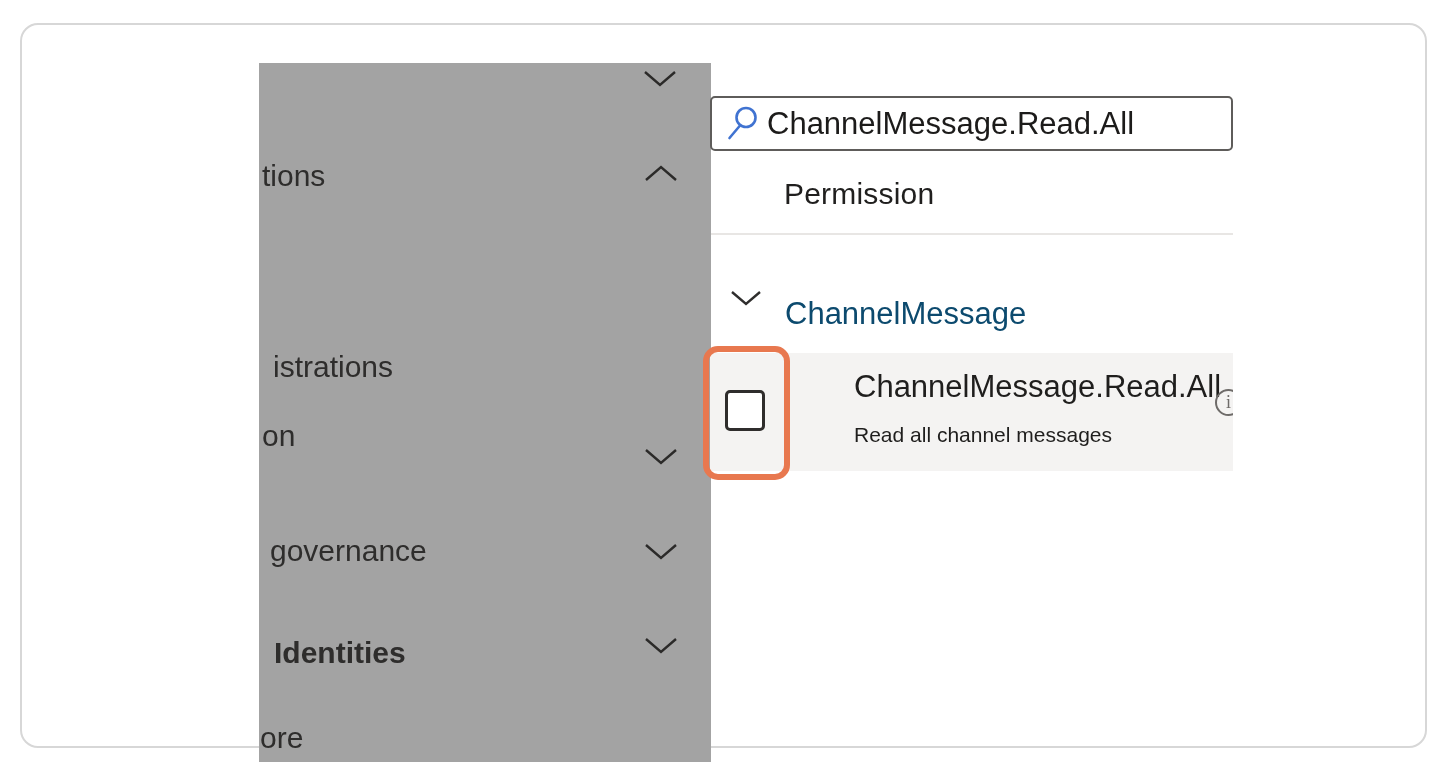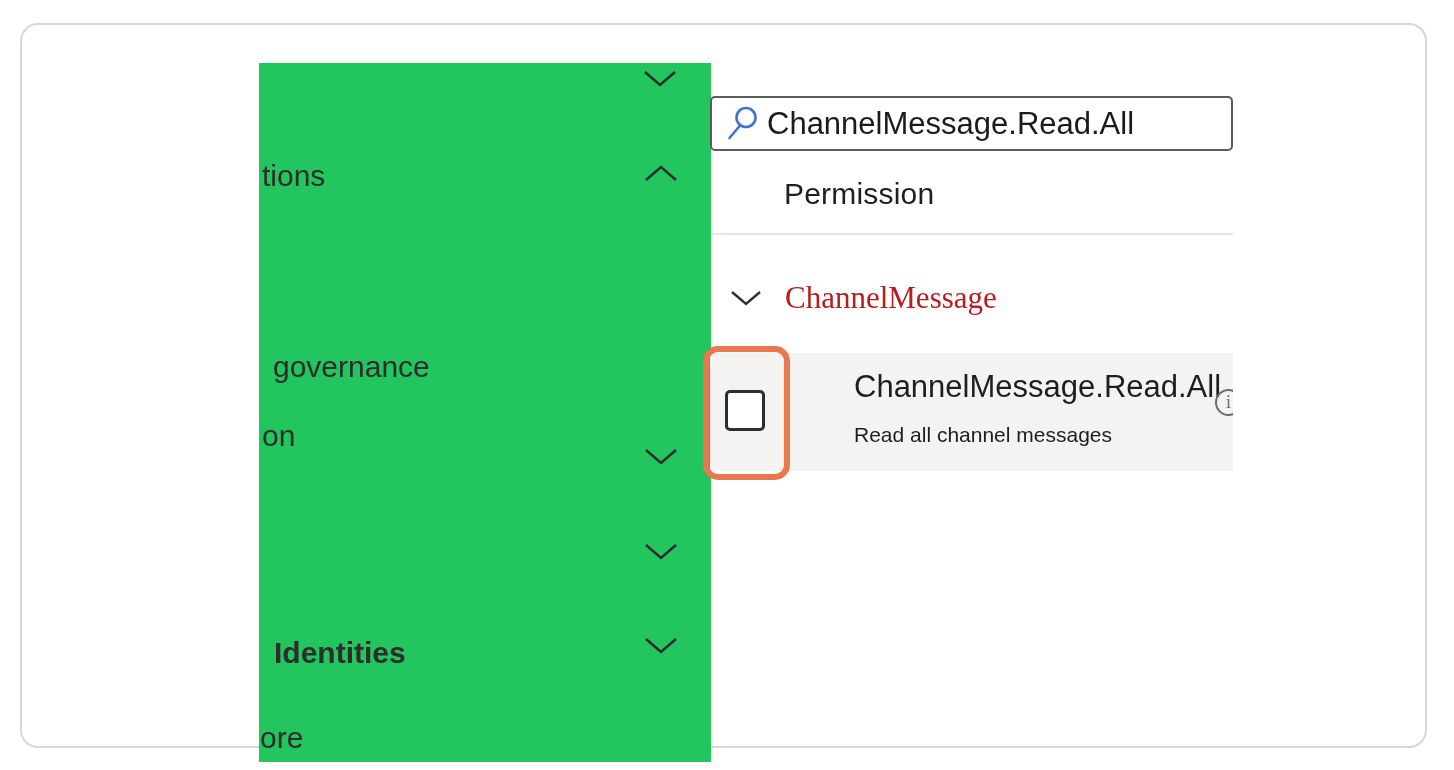--- a/index.html
+++ b/index.html
@@ -9,21 +9,21 @@
   .screen { position:relative; width:1454px; height:770px; background:#fff; }
 
   .card {
     position:absolute; left:20px; top:23px; width:1407px; height:725px;
     background:#fff; border:2px solid #d7d7d7; border-radius:18px;
   }
 
   
   .sidebar {
     position:absolute; left:237px; top:38px; width:452px; height:699px;
-    background:#22c55e;
+    background:#a3a3a3;
   }
   .side-label {
     position:absolute; font-size:30px; line-height:34px; color:#2e2d2c;
     white-space:nowrap;
   }
   .chev { position:absolute; width:34px; height:19px; }
   .chev svg { display:block; width:100%; height:100%; }
   .chev polyline { fill:none; stroke:#2b2a29; stroke-width:2.4; }
 
   
@@ -45,22 +45,22 @@
   }
   .header-divider {
     position:absolute; left:689px; top:208px; width:522px; height:2px;
     background:#e8e6e4;
   }
 
   .group-chevron { position:absolute; left:708px; top:264px; width:32px; height:18px; }
   .group-chevron svg { display:block; width:100%; height:100%; }
   .group-chevron polyline { fill:none; stroke:#2f2e2d; stroke-width:2.4; }
   .group-label {
-    position:absolute; left:763px; top:256px; font-size:31px; line-height:34px;
-    color:#b91c1c; white-space:nowrap;font-family:Liberation Serif, serif;
+    position:absolute; left:763px; top:272px; font-size:31px; line-height:34px;
+    color:#0c4a6e; white-space:nowrap;
   }
 
   .perm-row {
     position:absolute; left:688px; top:328px; width:523px; height:118px;
     background:#f4f3f2; overflow:hidden;
   }
   .perm-checkbox {
     position:absolute; left:15px; top:37px; width:40px; height:41px;
     background:#fff; border:3px solid #2f2d2c; border-radius:5px; cursor:pointer;
   }
@@ -99,29 +99,30 @@
       </span>
 
       <span class="side-label" style="left:3px; top:96px;">tions</span>
       <span class="chev" style="left:385px; top:101px;">
         <svg viewBox="0 0 34 19">
             <polyline points="2,16 17,3 32,16"></polyline>
           </svg>
       </span>
 
 
-      <span class="side-label" style="left:14px; top:287px;">governance</span>
+      <span class="side-label" style="left:14px; top:287px;">istrations</span>
 
       <span class="side-label" style="left:3px; top:356px;">on</span>
       <span class="chev" style="left:385px; top:384px;">
         <svg viewBox="0 0 34 19">
             <polyline points="2,3 17,16 32,3"></polyline>
           </svg>
       </span>
 
+      <span class="side-label" style="left:11px; top:471px;">governance</span>
       <span class="chev" style="left:385px; top:479px;">
         <svg viewBox="0 0 34 19">
             <polyline points="2,3 17,16 32,3"></polyline>
           </svg>
       </span>
 
       <span class="side-label" style="left:15px; top:573px;font-weight:bold;">Identities</span>
       <span class="chev" style="left:385px; top:573px;">
         <svg viewBox="0 0 34 19">
             <polyline points="2,3 17,16 32,3"></polyline>

